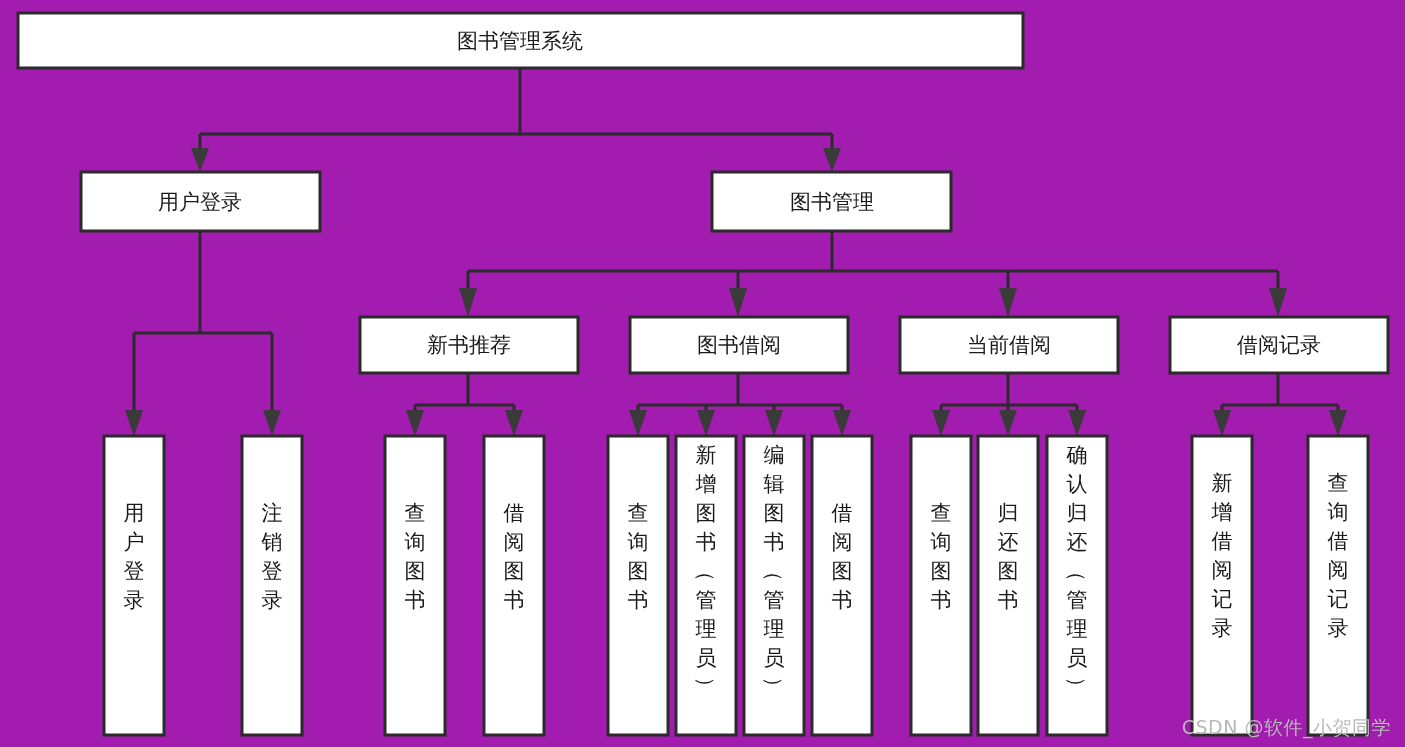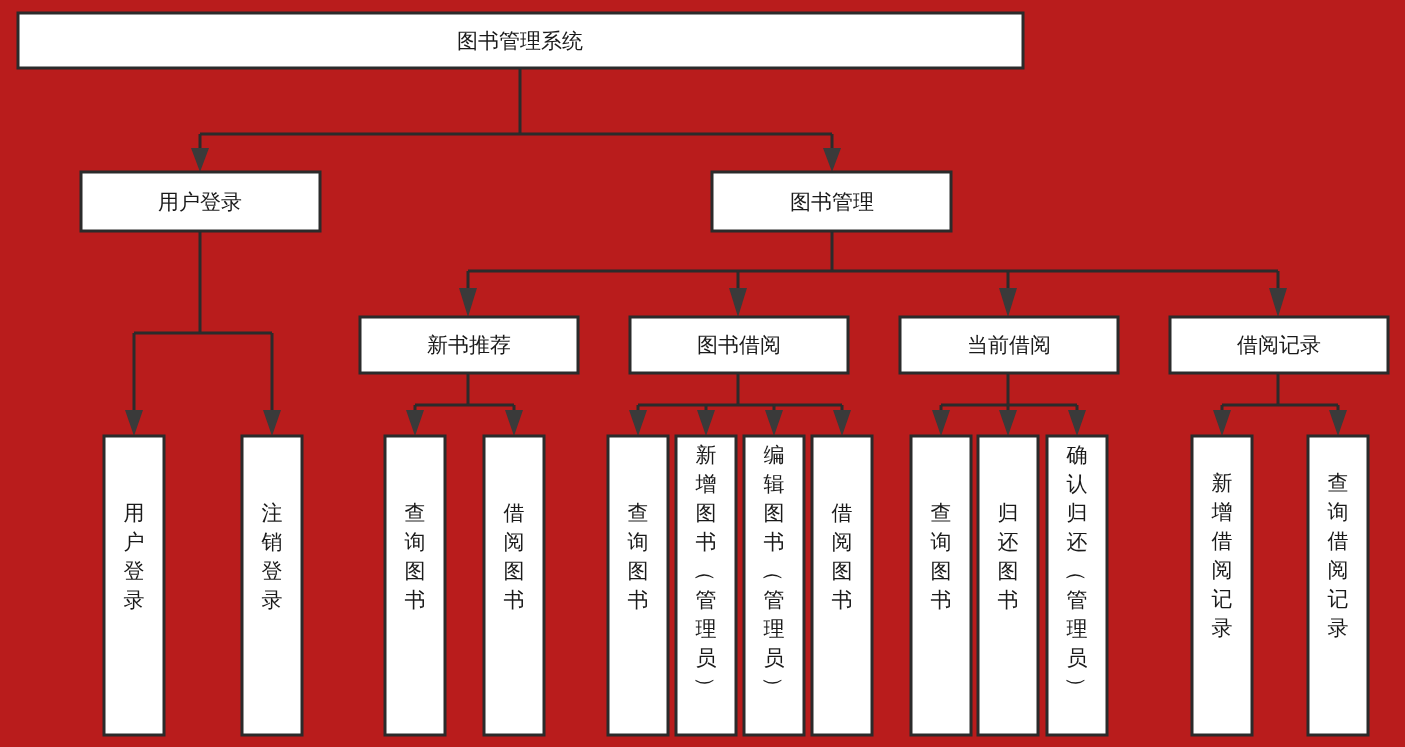--- a/index.html
+++ b/index.html
@@ -7,21 +7,21 @@
     padding: 0;
     background: #ffffff;
   }
   body {
     font-family: "DejaVu Sans", "Liberation Sans", sans-serif;
   }
   #diagram-root {
     position: relative;
     width: 1405px;
     height: 747px;
-    background: #b91c1c;
+    background: #a21caf;
     overflow: hidden;
   }
   #diagram-svg {
     position: absolute;
     top: 0;
     left: 0;
     width: 1405px;
     height: 747px;
   }
   .node-box {
@@ -311,13 +311,14 @@
           <text class="node-label-v" x="1338" y="519">询</text>
           <text class="node-label-v" x="1338" y="548">借</text>
           <text class="node-label-v" x="1338" y="577">阅</text>
           <text class="node-label-v" x="1338" y="606">记</text>
           <text class="node-label-v" x="1338" y="635">录</text>
         </g>
     </g>
 
   </svg>
 
+  <div class="watermark-text">CSDN @软件_小贺同学</div>
 </div>
 
 </body></html>

